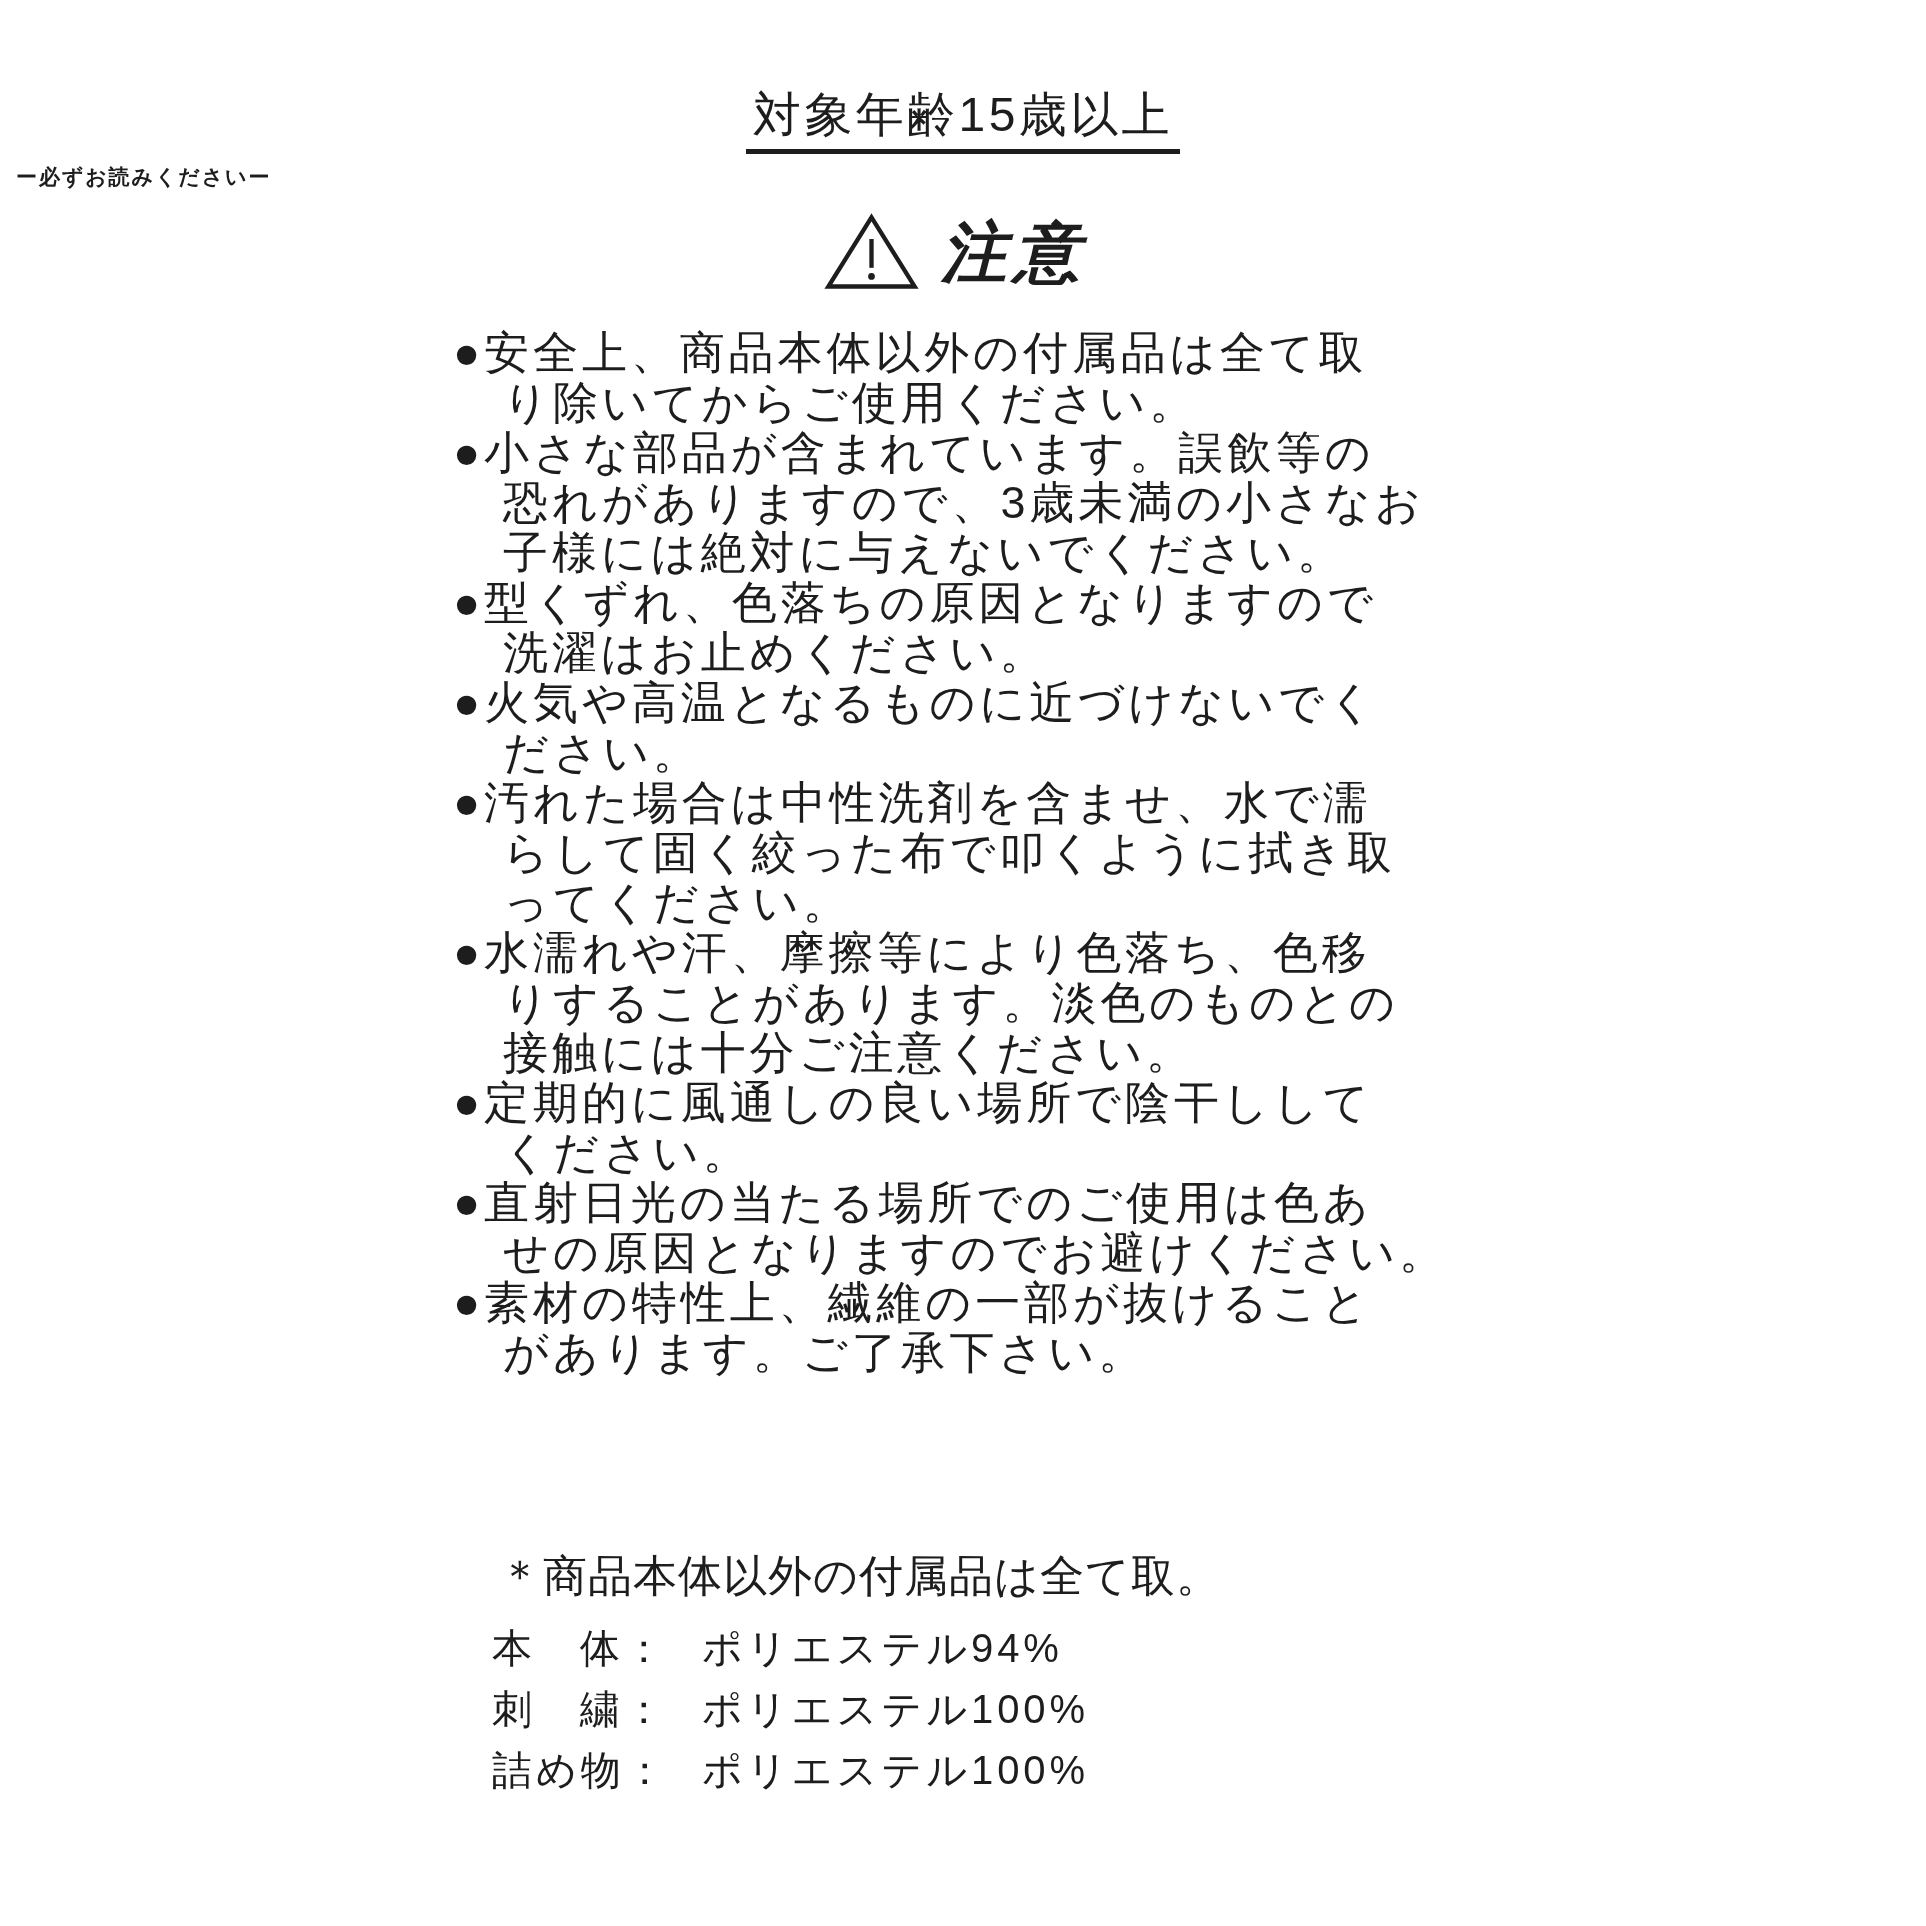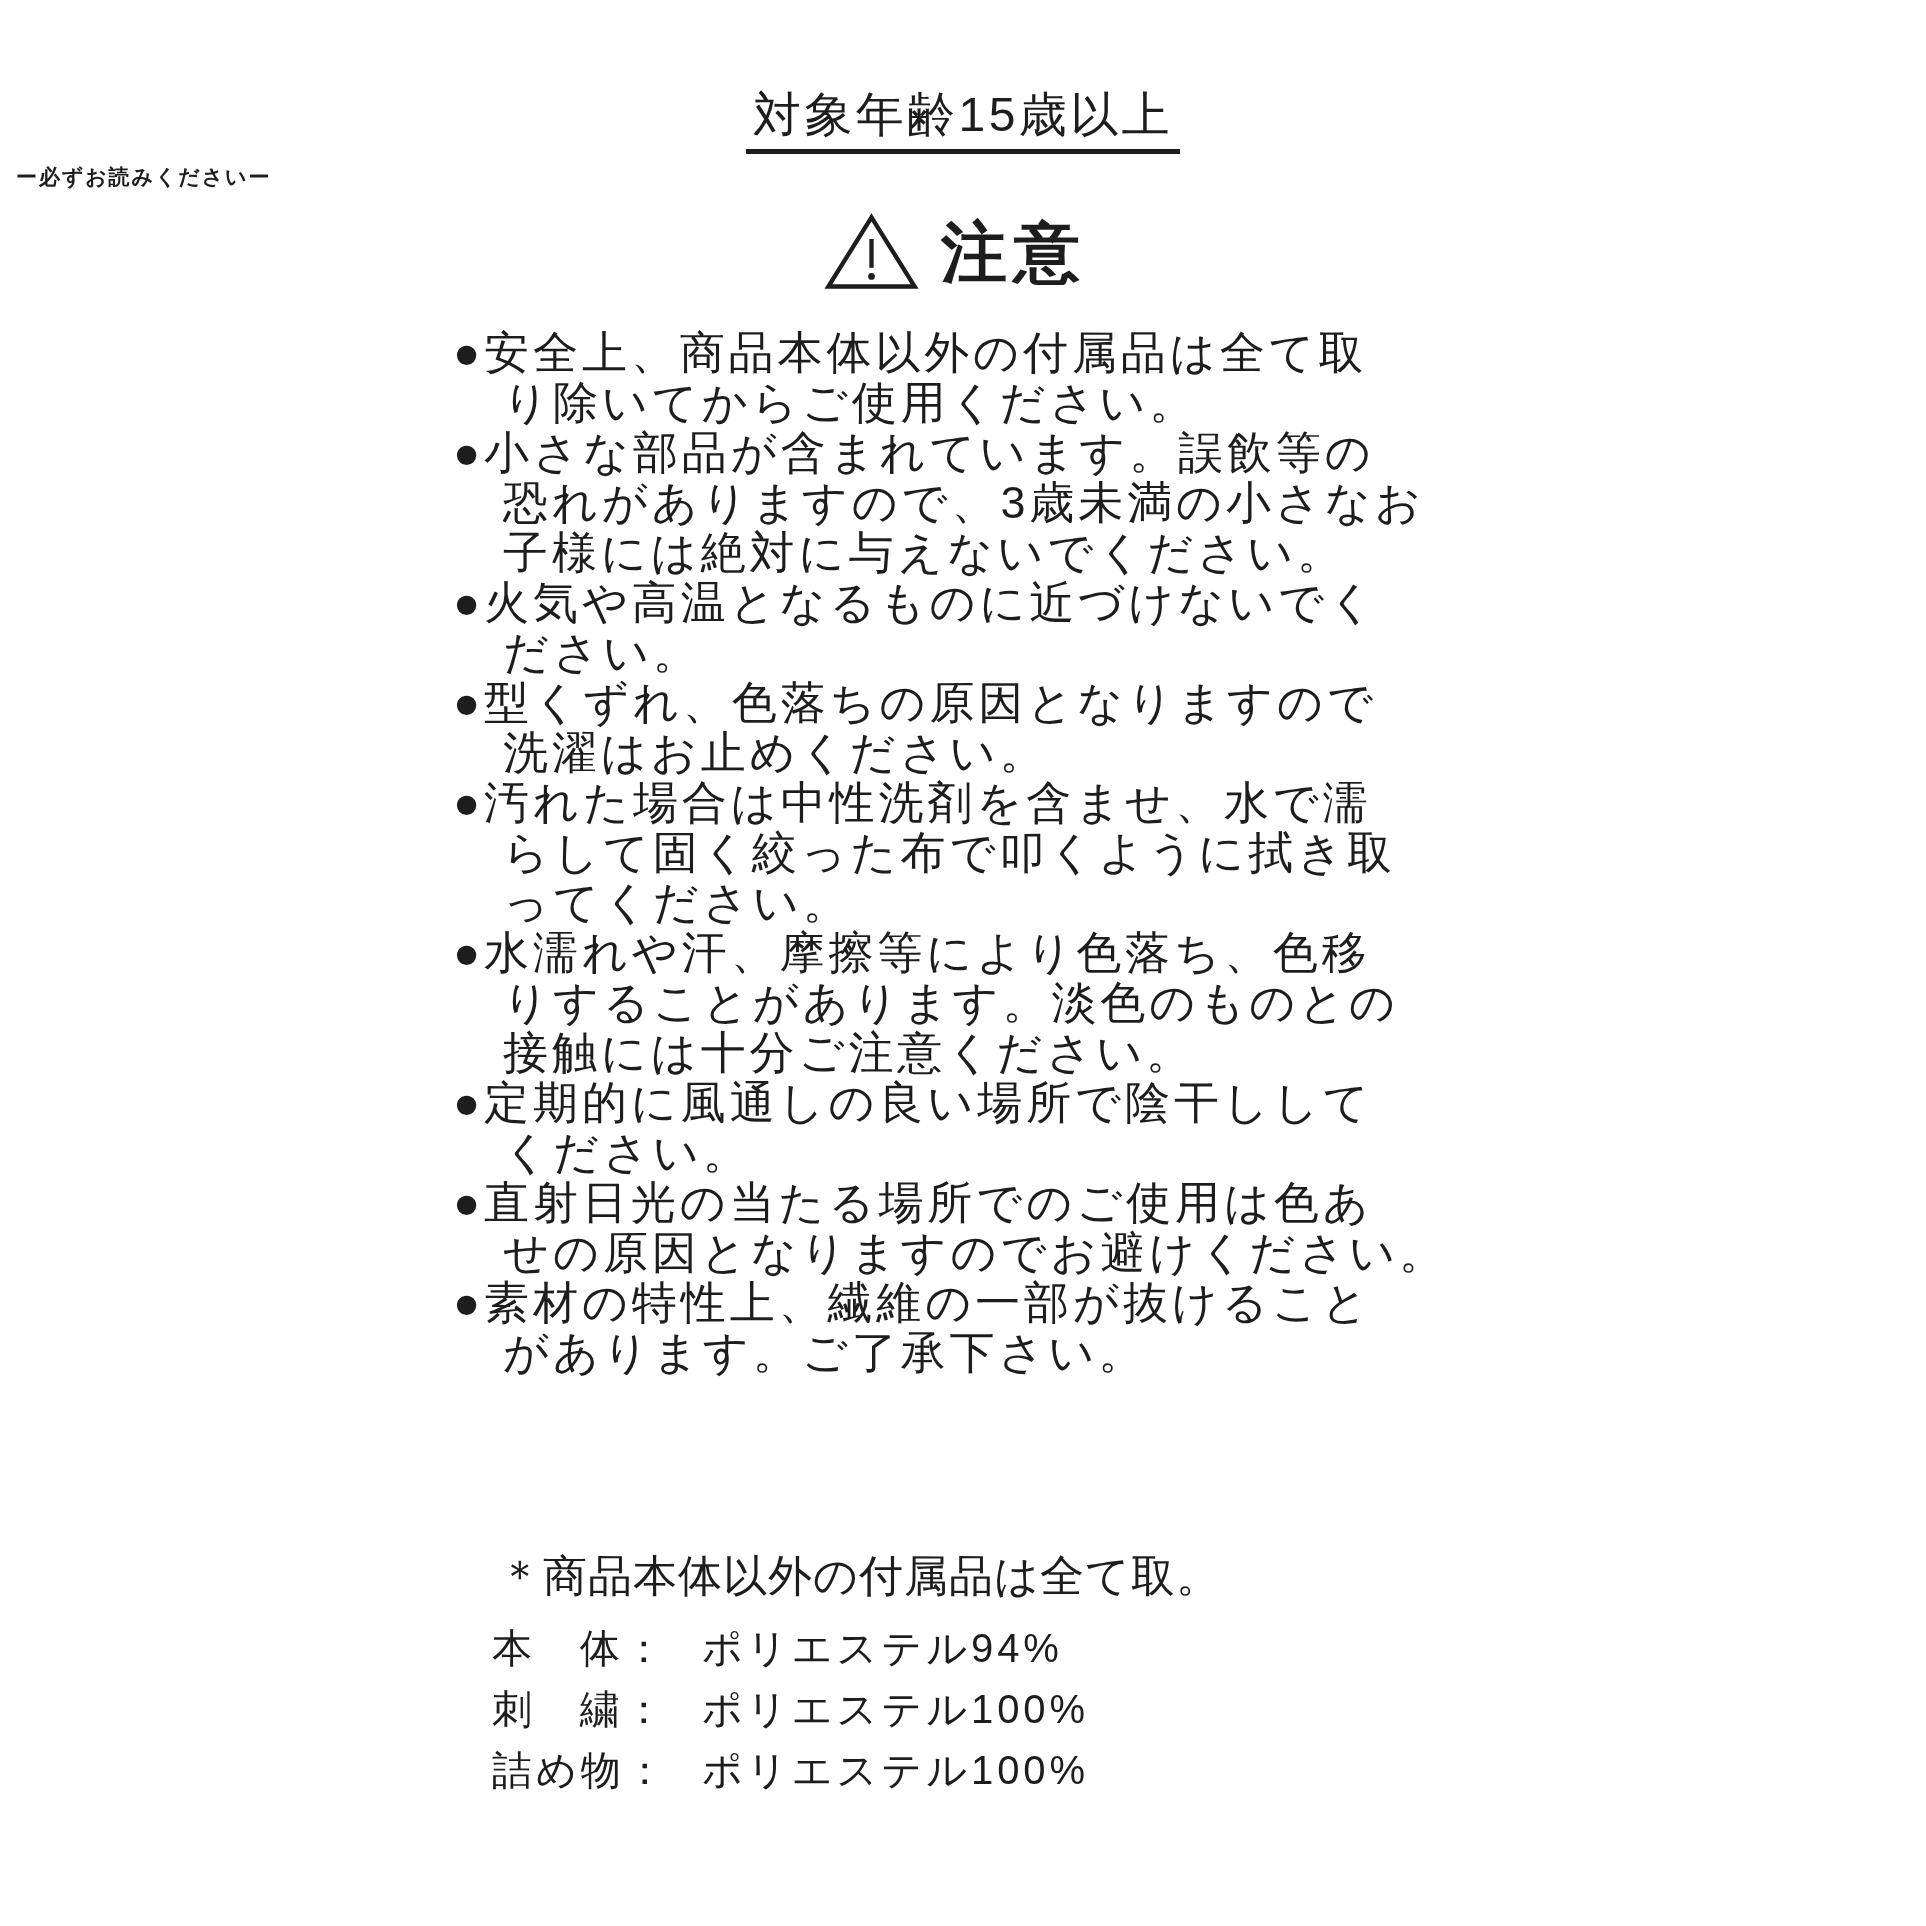--- a/index.html
+++ b/index.html
@@ -48,20 +48,21 @@
     font-weight: bold;
     letter-spacing: 1.9px;
     white-space: nowrap;
   }
   .caution-row {
     position: absolute;
     top: 211px;
     left: 824px;
     display: flex;
     align-items: center;
+    font-style: italic;
   }
   .warning-triangle {
     display: block;
     width: 95px;
     height: 81px;
   }
   .caution-text {
     font-size: 66px;
     font-weight: bold;
     letter-spacing: 6.7px;
@@ -134,24 +135,24 @@
     </svg>
     <span class="caution-text">注意</span>
   </div>
 
   <div class="warnings" id="warnings">
       <div class="warning-item">●安全上、商品本体以外の付属品は全て取
 り除いてからご使用ください。</div>
       <div class="warning-item">●小さな部品が含まれています。誤飲等の
 恐れがありますので、3歳未満の小さなお
 子様には絶対に与えないでください。</div>
+      <div class="warning-item">●型くずれ、色落ちの原因となりますので
+洗濯はお止めください。</div>
       <div class="warning-item">●火気や高温となるものに近づけないでく
 ださい。</div>
-      <div class="warning-item">●型くずれ、色落ちの原因となりますので
-洗濯はお止めください。</div>
       <div class="warning-item">●汚れた場合は中性洗剤を含ませ、水で濡
 らして固く絞った布で叩くように拭き取
 ってください。</div>
       <div class="warning-item">●水濡れや汗、摩擦等により色落ち、色移
 りすることがあります。淡色のものとの
 接触には十分ご注意ください。</div>
       <div class="warning-item">●定期的に風通しの良い場所で陰干しして
 ください。</div>
       <div class="warning-item">●直射日光の当たる場所でのご使用は色あ
 せの原因となりますのでお避けください。</div>

